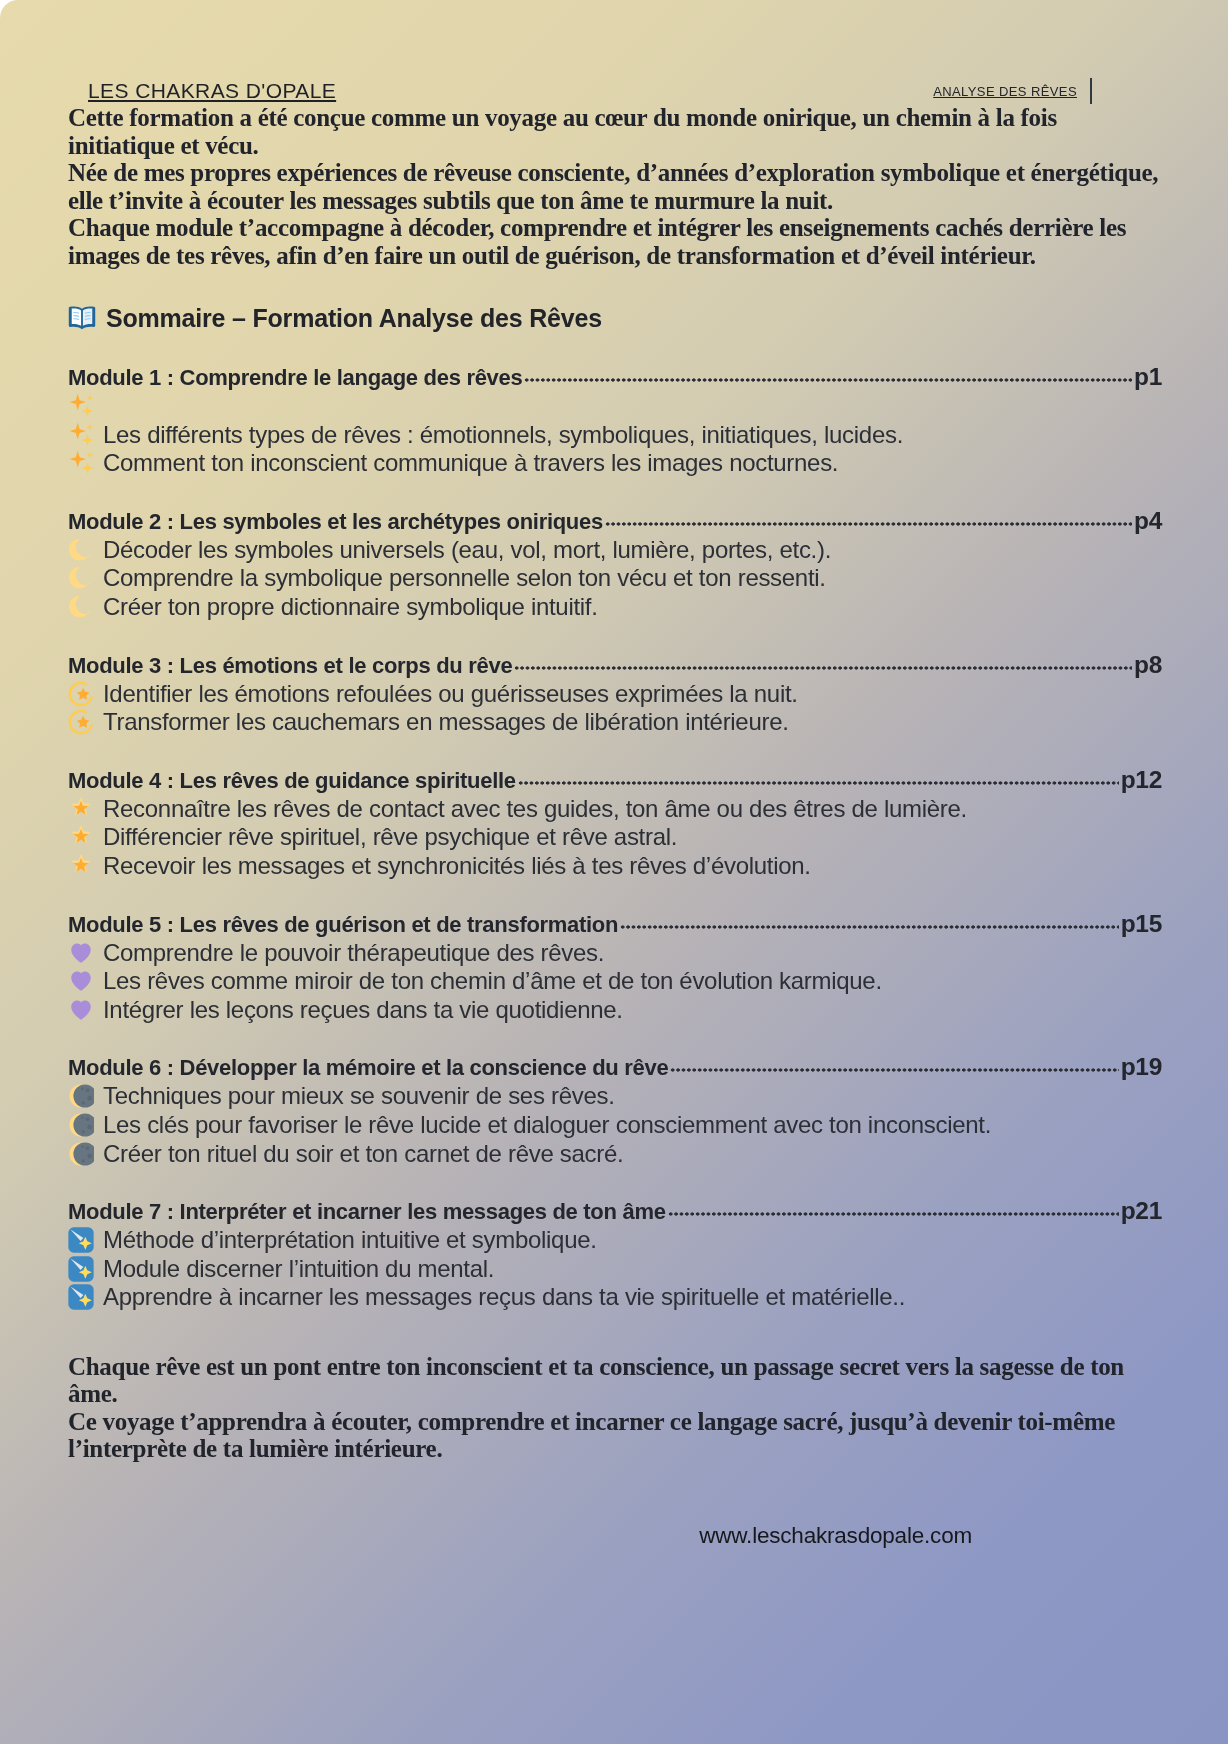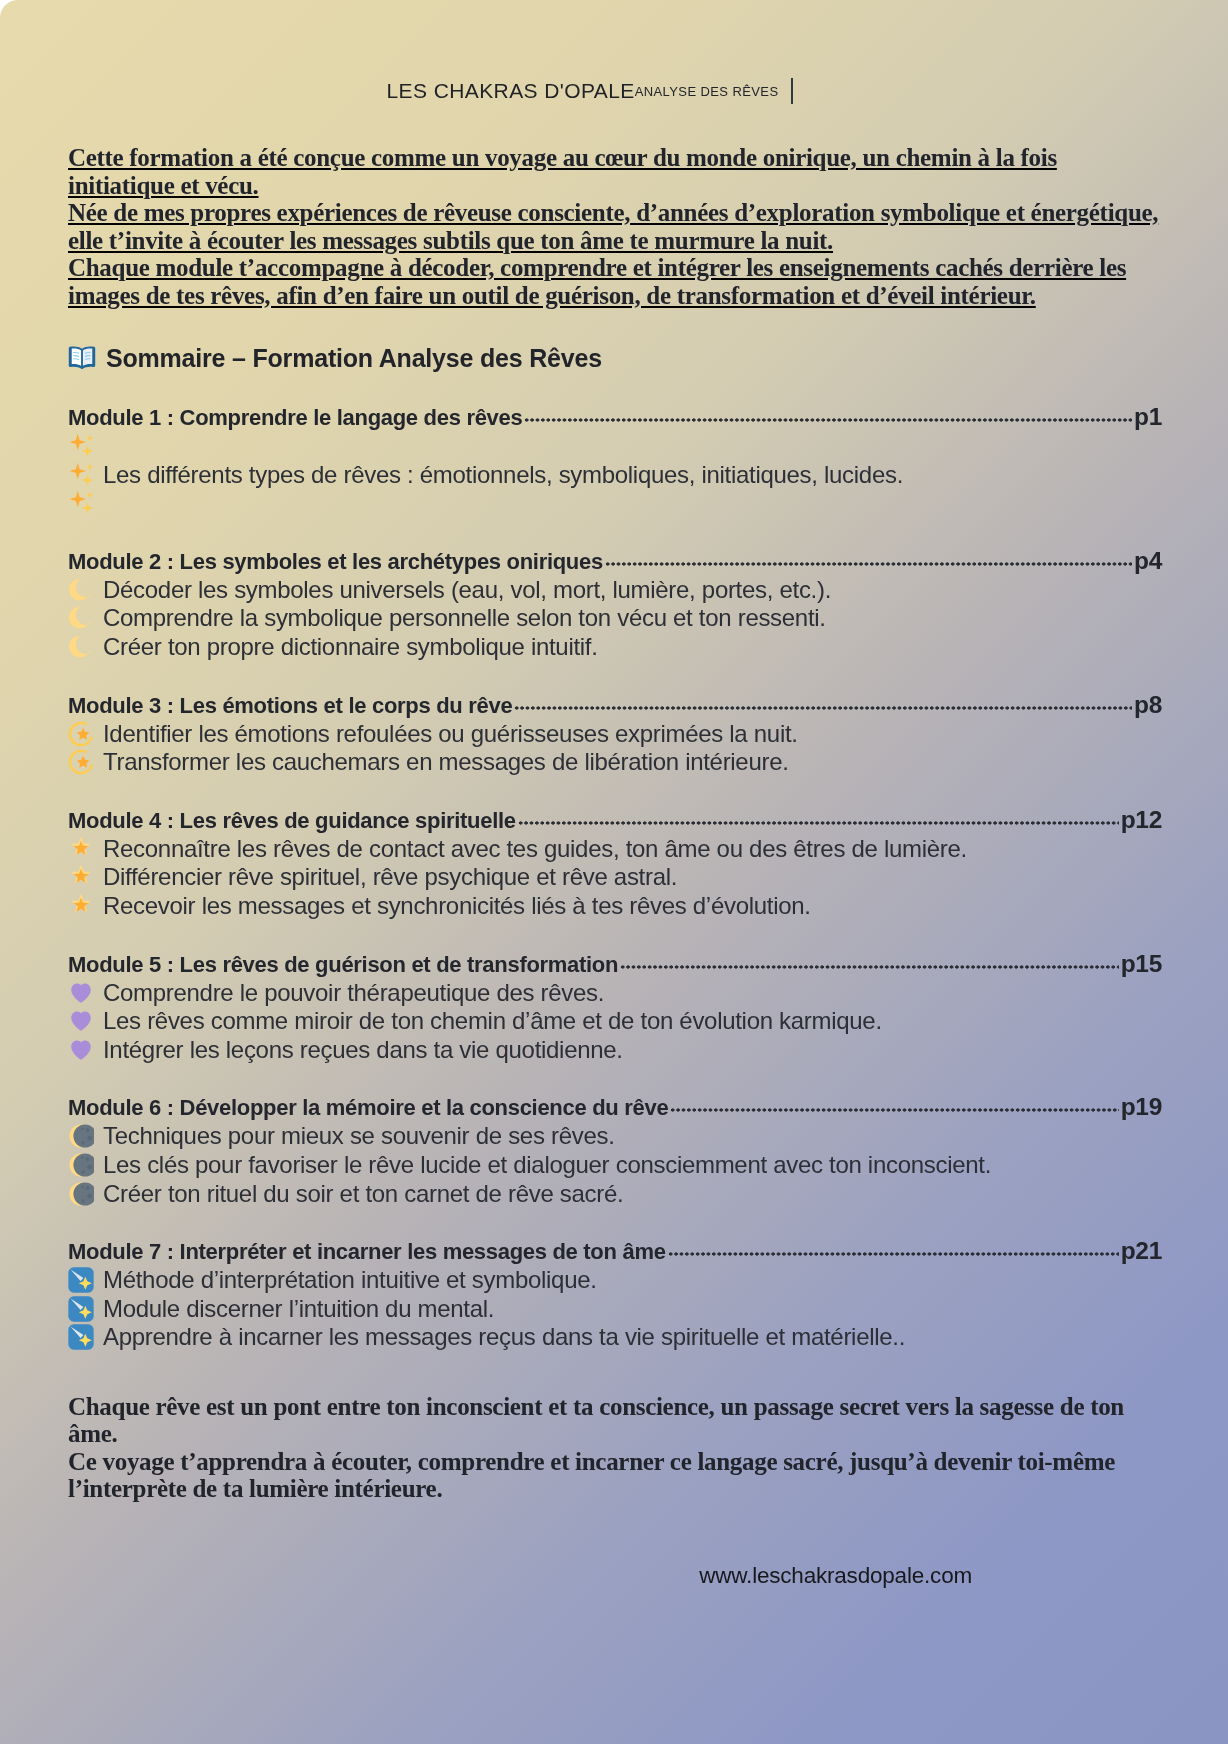--- a/index.html
+++ b/index.html
@@ -8,33 +8,33 @@
     font-family:"Liberation Sans", sans-serif;
   }
   .page{
     width:1228px;height:1744px;box-sizing:border-box;
     border-radius:18px 0 0 0;
     background:linear-gradient(135deg,
       #e7dbac 0%, #e0d5ac 22%, #d3ccb2 38%,
       #b6b2b6 55%, #9ba1c0 72%, #8e98c5 86%, #8a95c4 100%);
   }
   .header{
-    display:flex;justify-content:center;align-items:center;
-    padding:78px 136px 0 88px;color:#1f2126;
+    display:flex;justify-content:space-between;align-items:center;
+    padding:78px 136px 0 88px;color:#1f2126;text-decoration:underline;
   }
   .brand{font-size:21px;letter-spacing:.4px;font-weight:500;}
   .hdr-right{display:flex;align-items:center;gap:13px;}
   .page-label{font-size:13px;letter-spacing:.4px;font-weight:400;color:#23252a;}
   .vbar{display:inline-block;width:2px;height:26px;background:#2e3a3c;}
   .content{padding:0 66px 0 68px;box-sizing:border-box;}
   .serif p{
     margin:0;font-family:"Liberation Serif", serif;font-weight:700;
     font-size:25px;line-height:27.5px;letter-spacing:-.3px;color:#22242c;
   }
-  .intro{margin-top:40px;text-decoration:underline;}
+  .intro{}
   .sommaire{
     margin:34px 0 0;font-size:25px;font-weight:700;color:#22242a;
     letter-spacing:-.2px;line-height:30px;
   }
   .module{margin-top:30px;}
   .toc-row{display:flex;align-items:baseline;line-height:27px;}
   .toc-title{font-size:22px;font-weight:700;letter-spacing:-.3px;color:#24262d;white-space:nowrap;}
   .leader{
     flex:1 1 auto;height:20px;margin:0 2px;min-width:24px;
     background-image:radial-gradient(circle, #2b2d34 1.5px, transparent 1.7px);
@@ -124,21 +124,21 @@
         <span class="pnum">p1</span>
       </div>
       <div class="bullet"><svg class="bi">
             <use href="#i-sparkles"></use>
           </svg></div>
       <div class="bullet"><svg class="bi">
             <use href="#i-sparkles"></use>
           </svg><span>Les différents types de rêves : émotionnels, symboliques, initiatiques, lucides.</span></div>
       <div class="bullet"><svg class="bi">
             <use href="#i-sparkles"></use>
-          </svg></div>
+          </svg><span>Comment ton inconscient communique à travers les images nocturnes.</span></div>
     </section>
 
     <section class="module">
       <div class="toc-row">
         <span class="toc-title">Module 2 : Les symboles et les archétypes oniriques</span>
         <span class="leader"></span>
         <span class="pnum">p4</span>
       </div>
       <div class="bullet"><svg class="bi">
             <use href="#i-moon"></use>

